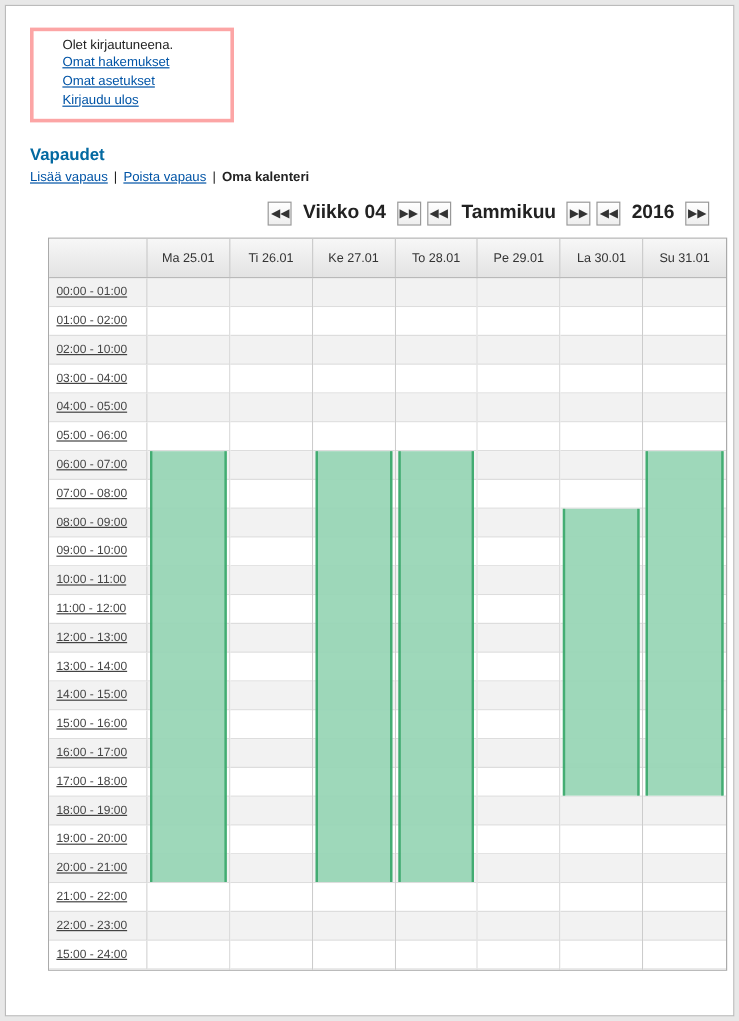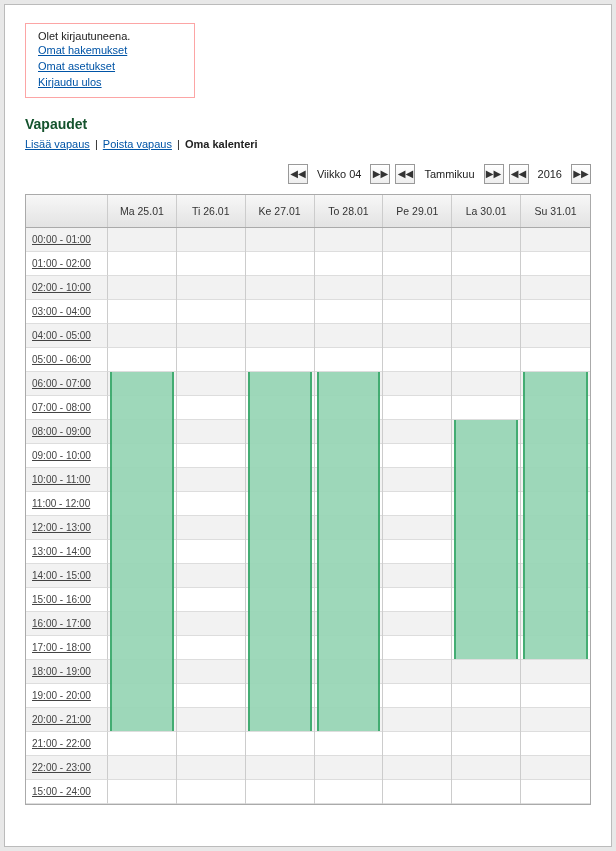--- a/index.html
+++ b/index.html
@@ -33,32 +33,32 @@
     display: flex;
     align-items: center;
     gap: 6px;
     color: #003b79;
     font-weight: bold;
     font-size: 18px;
     letter-spacing: 0.5px;
   }
   .logo-row svg { flex-shrink: 0; }
   .login-box {
-    border: 1px solid #fca5a5;
-    padding: 6px 12px;
+    border: 3px solid #fca5a5;
+    padding: 6px 24px;
     font-size: 11px;
     min-width: 170px;
   }
   .login-box a { color: #0054a6; text-decoration: underline; cursor: pointer; display: block; line-height: 1.45; }
   .login-box .status { margin-bottom: 1px; }
   h2.title {
     font-size: 14px;
     font-weight: bold;
     margin: 12px 0 6px 0;
-    color: #14532d;
+    color: #0369a1;
   }
   .linkrow { font-size: 11px; margin-bottom: 14px; }
   .linkrow a { color: #0054a6; text-decoration: underline; cursor: pointer; }
   .linkrow .sep { margin: 0 2px; }
   .linkrow .current { color: #222; font-weight: bold; margin-top: 43px; }
   .navrow {
     display: flex;
     justify-content: flex-end;
     gap: 5px;
     margin-bottom: 10px;
@@ -70,26 +70,28 @@
     width: 20px;
     height: 20px;
     display: flex;
     align-items: center;
     justify-content: center;
     font-size: 10px;
     cursor: pointer;
     color: #333;
   }
   .navlabel {
-    font-size: 11px;
+    font-size: 16px;
     padding: 0 4px;
+    font-weight: bold;
   }
   .calendar {
     border: 1px solid #aaa;
     width: 100%;
+    margin-left: 15px;
   }
   .cal-head {
     display: grid;
     grid-template-columns: 82px repeat(7, 1fr);
     background: linear-gradient(#f7f7f7,#e3e3e3);
     border-bottom: 1px solid #aaa;
   }
   .cal-head > div {
     padding: 10px 2px;
     text-align: center;

